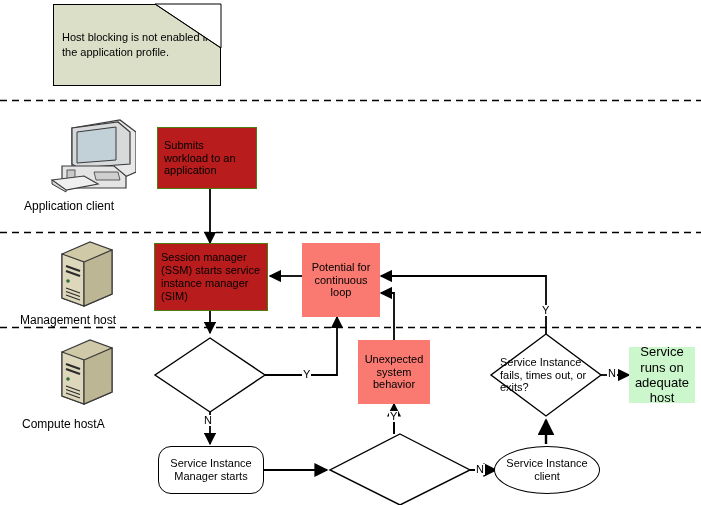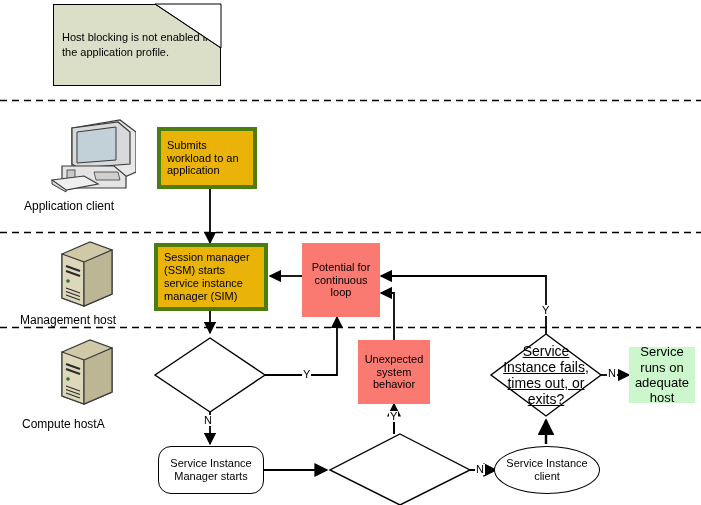--- a/index.html
+++ b/index.html
@@ -16,36 +16,36 @@
 
   
   .note{
     background:#dcdfc8;border:1px solid #000;
     font-size:11px;text-align:left;
     padding:0;
   }
   .note .txt{padding:0 8px;font-size:11px;line-height:1.35;}
 
   
-  .proc{background:#eab308;border:4px solid #4d7c0f;font-size:11px;}
+  .proc{background:#b91c1c;border:1px solid #4d7c0f;font-size:11px;}
   .proc .txt{padding:0 6px;}
   .proc.left .txt{text-align:left;}
 
   
   .red{background:#fa7a72;border:1px solid #fa7a72;font-size:11px;}
   
   .green{background:#ccf7cc;border:1px solid #ccf7cc;font-size:13px;}
 
   
   .round{background:#ffffff;border:1.6px solid #000;border-radius:13px;font-size:11px;}
   
   .ellipse{background:#ffffff;border:1.6px solid #000;border-radius:50%;font-size:11px;}
 
   
-  .diamond-label{position:absolute;display:flex;align-items:center;justify-content:center;text-align:center;font-size:14px;line-height:1.16;text-decoration:underline;}
+  .diamond-label{position:absolute;display:flex;align-items:center;justify-content:center;text-align:left;font-size:11px;line-height:1.16;}
 
   
   .lane-caption{position:absolute;font-size:12px;white-space:nowrap;}
 
   
   .elabel{position:absolute;font-size:11px;background:#fff;line-height:1;padding:0 1px;}
 
   
   .icon{position:absolute;}
 </style>

